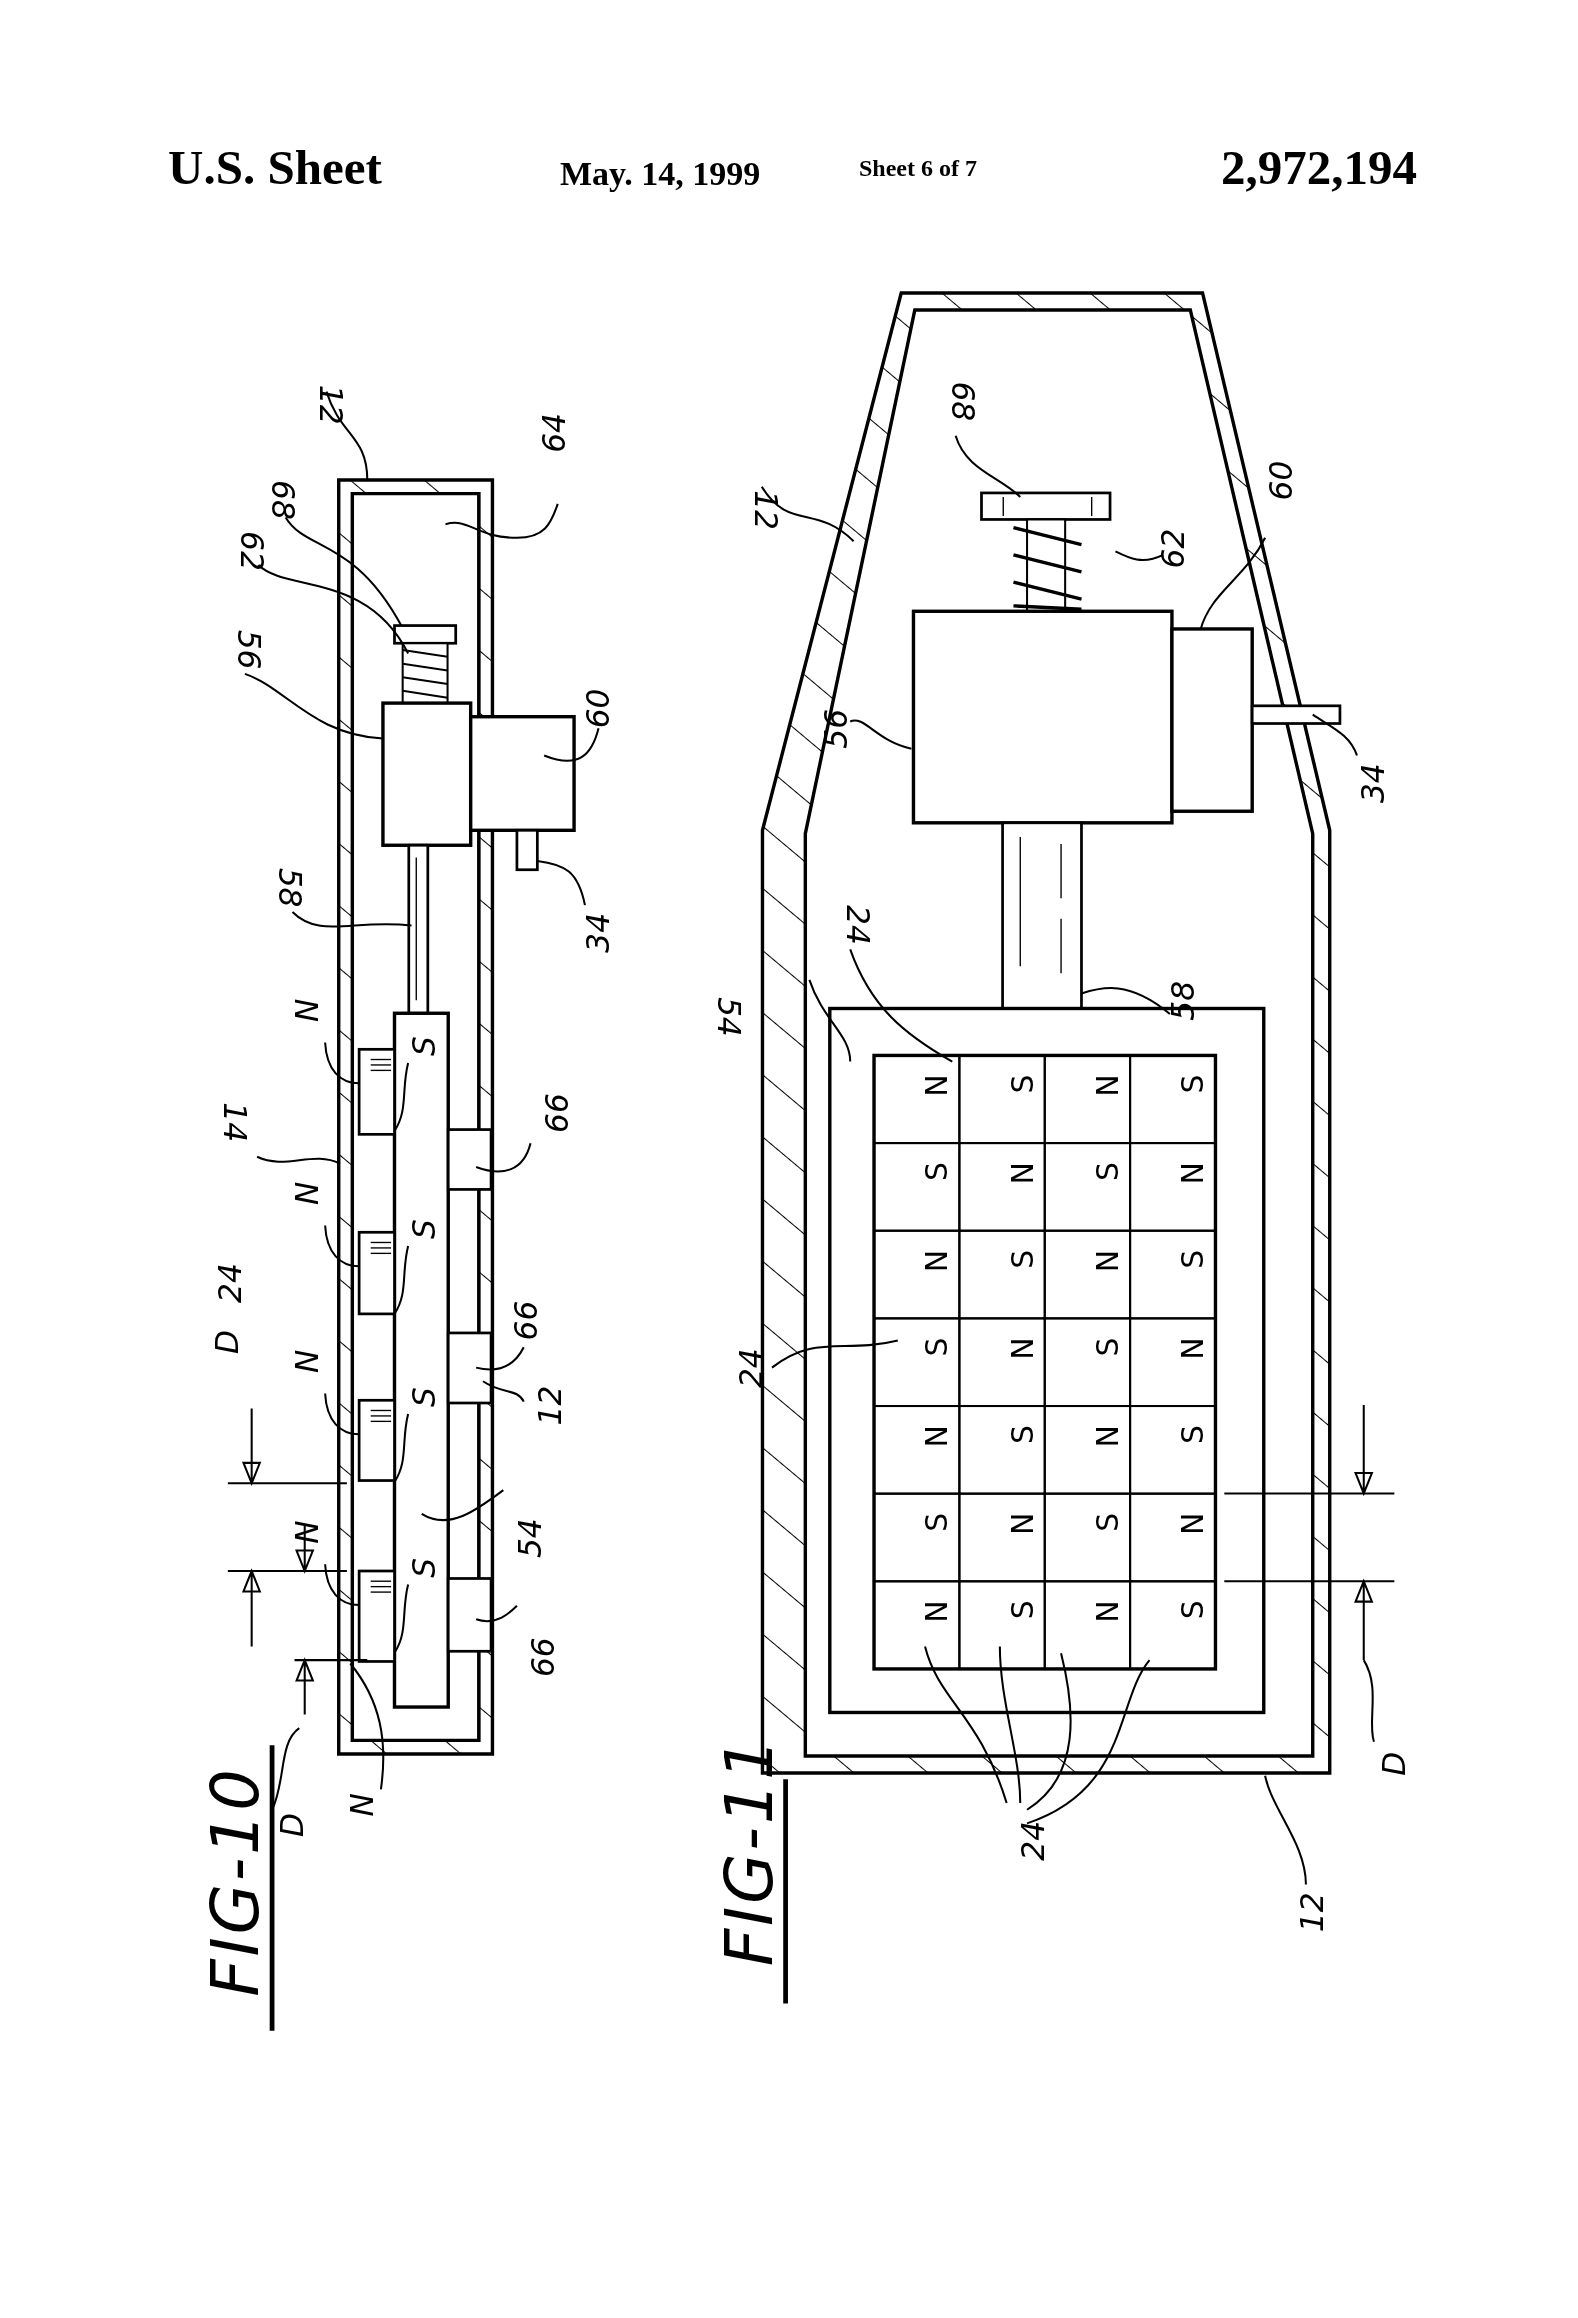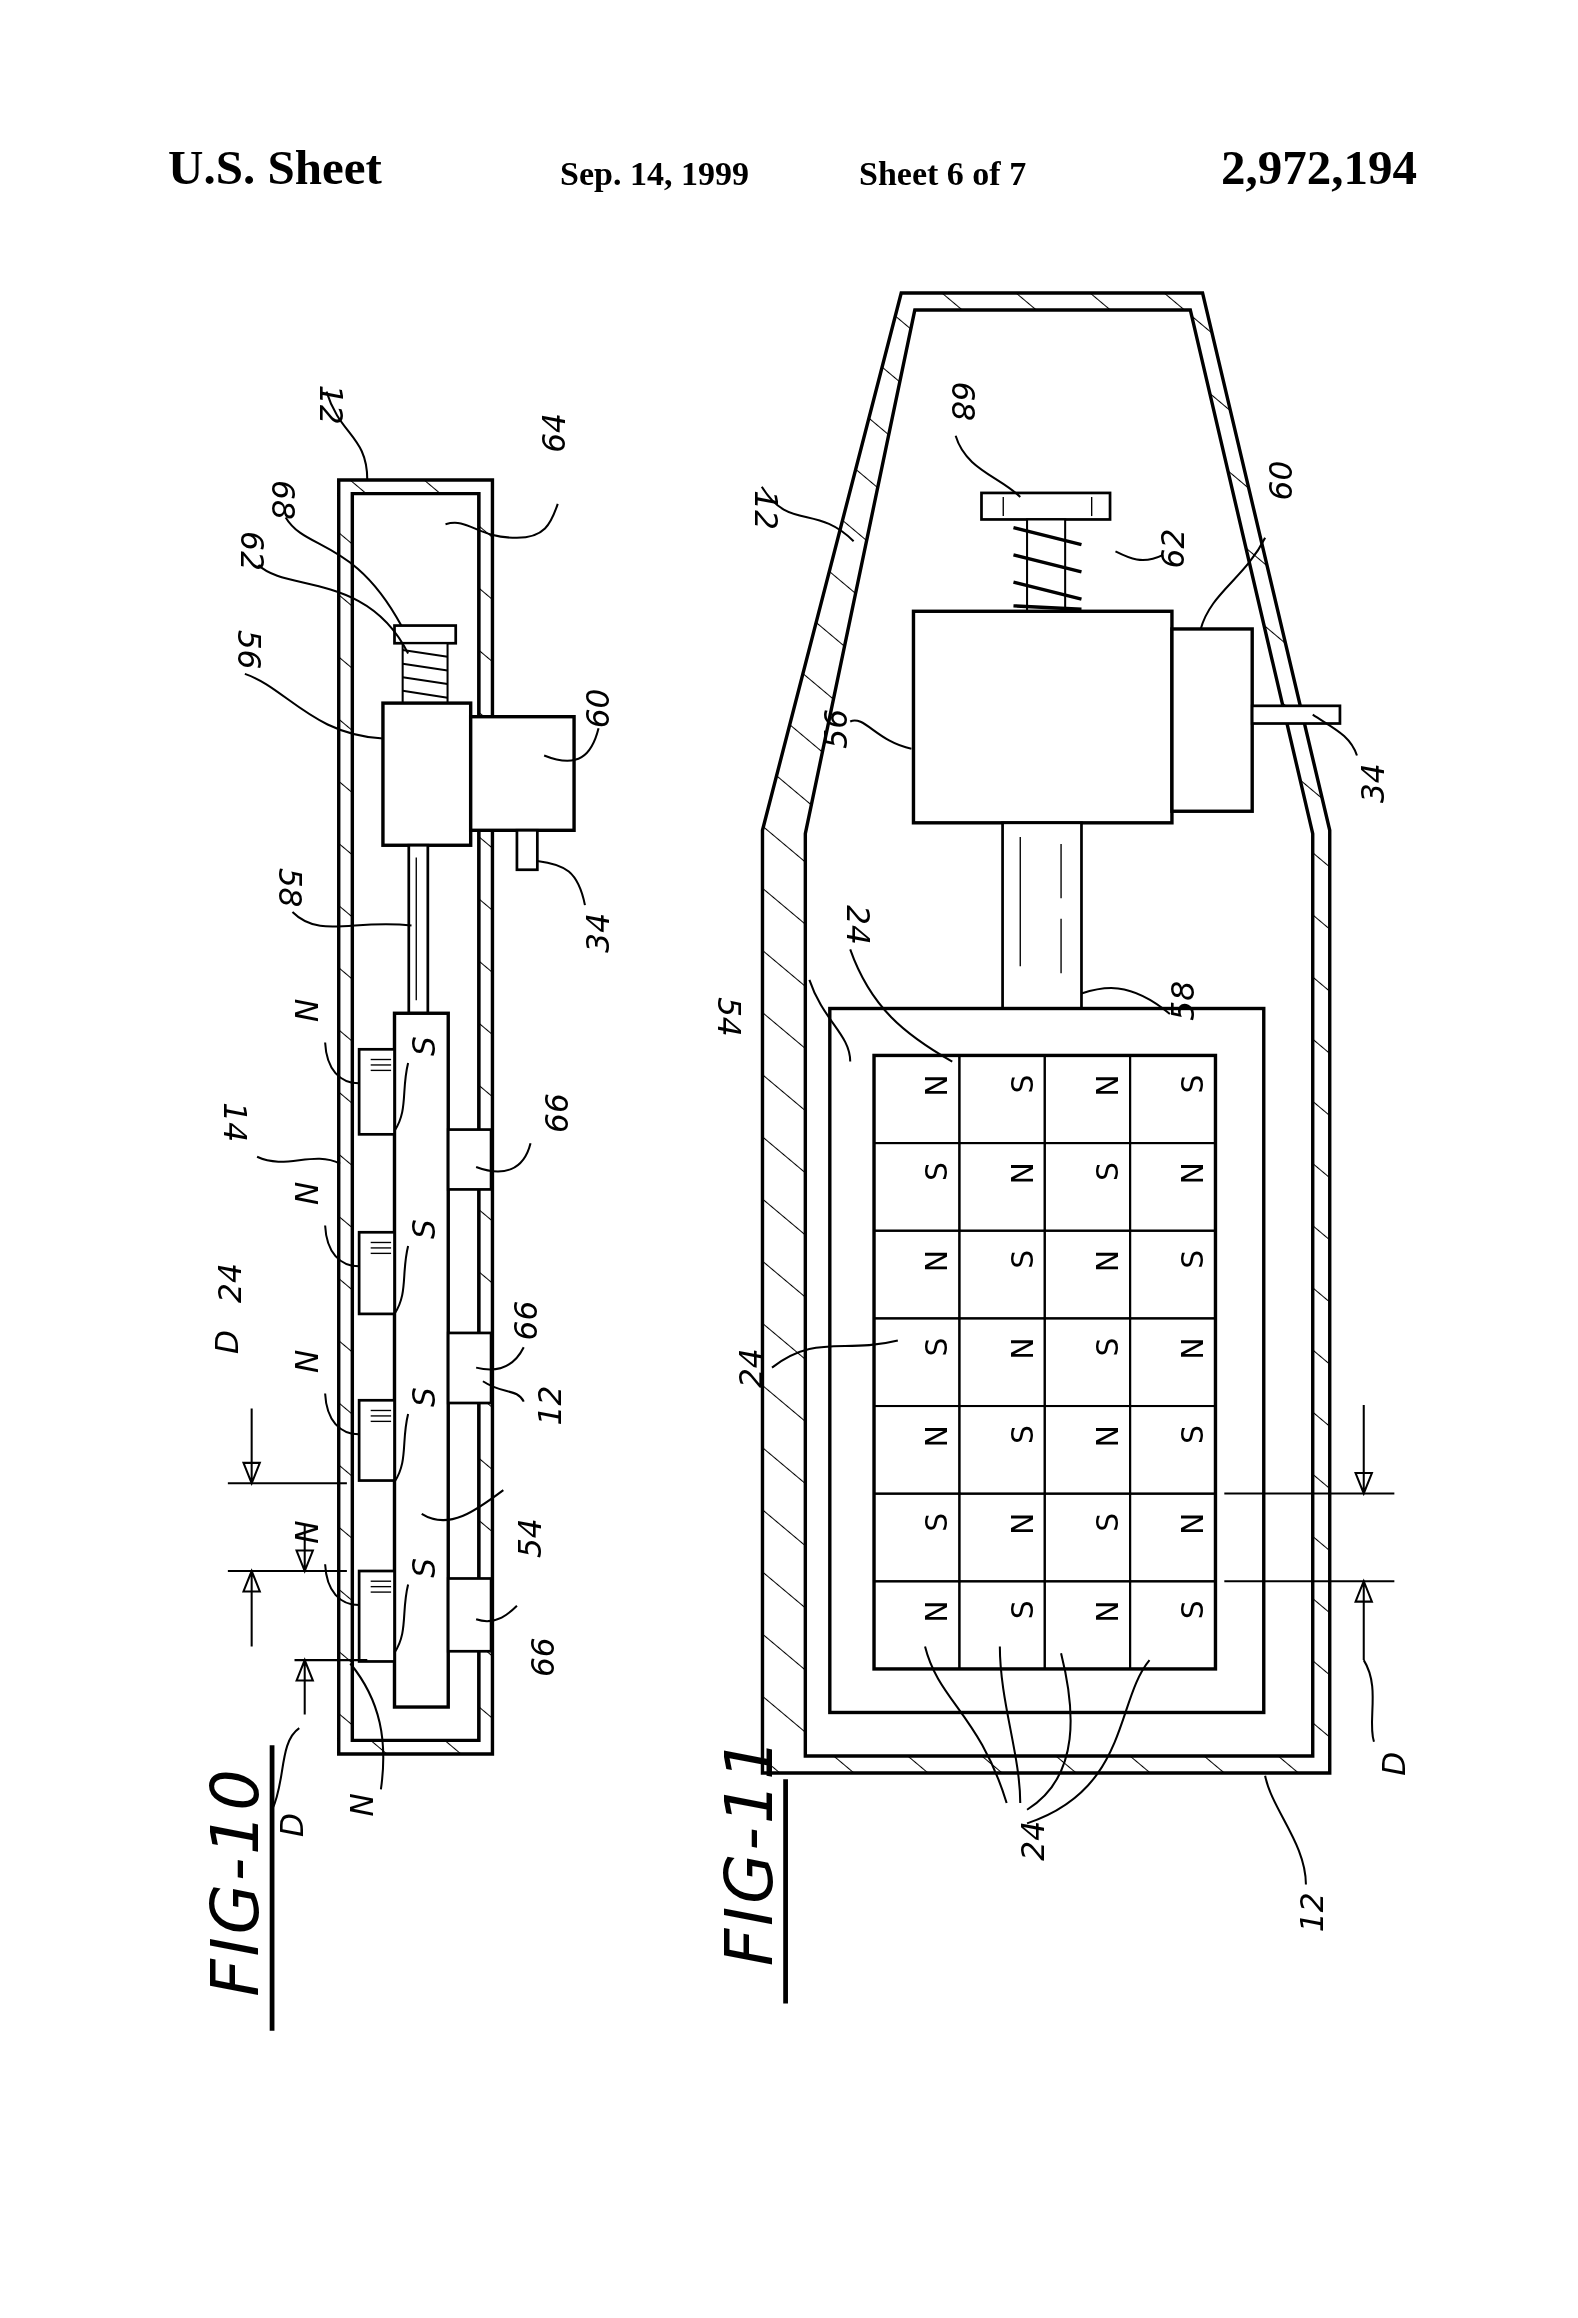--- a/index.html
+++ b/index.html
@@ -1,34 +1,34 @@
 <!DOCTYPE html>
 <html style="font-size:11px"><head>
 <meta charset="utf-8">
 <style>
   html, body { margin: 0; padding: 0; background: #ffffff; }
   body { width: 1578px; height: 2319px; position: relative; overflow: hidden; font-family: "Liberation Serif", "DejaVu Serif", serif; color: #000; }
   .hdr { position: absolute; top: 139px; font-weight: bold; white-space: nowrap; font-family: "Liberation Serif", serif; }
   #h-title { left: 168px; font-size: 49px; }
   #h-date { left: 560px; top: 155px; font-size: 34px; }
-  #h-sheet { left: 859px; top: 155px; font-size: 34px; }
+  #h-sheet { left: 859px; top: 155px; font-size: 24px; }
   #h-number { left: 1221px; font-size: 49px; }
   svg#drawing { position: absolute; left: 0; top: 0; }
   .lbl { font-family: "DejaVu Sans", sans-serif; font-style: italic; font-size: 46px; fill: #000; }
   .pole { font-family: "DejaVu Sans", sans-serif; font-size: 44px; fill: #000; }
   .figlbl { font-family: "DejaVu Sans", sans-serif; font-style: italic; font-size: 96px; fill: #000; letter-spacing: 4px; }
   .ln { stroke: #000; fill: none; }
   .box { stroke: #000; fill: #fff; }
   .lead { stroke: #000; fill: none; stroke-width: 3; }
 </style>
 </head>
 <body>
 
 <div class="hdr" id="h-title">U.S. Sheet</div>
-<div class="hdr" id="h-date">Sep. 14, 1999</div>
+<div class="hdr" id="h-date">May. 14, 1999</div>
 <div class="hdr" id="h-sheet">Sheet 6 of 7</div>
 <div class="hdr" id="h-number">2,972,194</div>
 
 <svg id="drawing" width="1578" height="2319" viewBox="0 0 2320 3408" xmlns="http://www.w3.org/2000/svg">
   <defs>
     <pattern id="hatch" patternUnits="userSpaceOnUse" width="70" height="70" patternTransform="rotate(-50)">
       <line x1="0" y1="0" x2="0" y2="70" stroke="#000" stroke-width="3"></line>
     </pattern>
   </defs>
 

